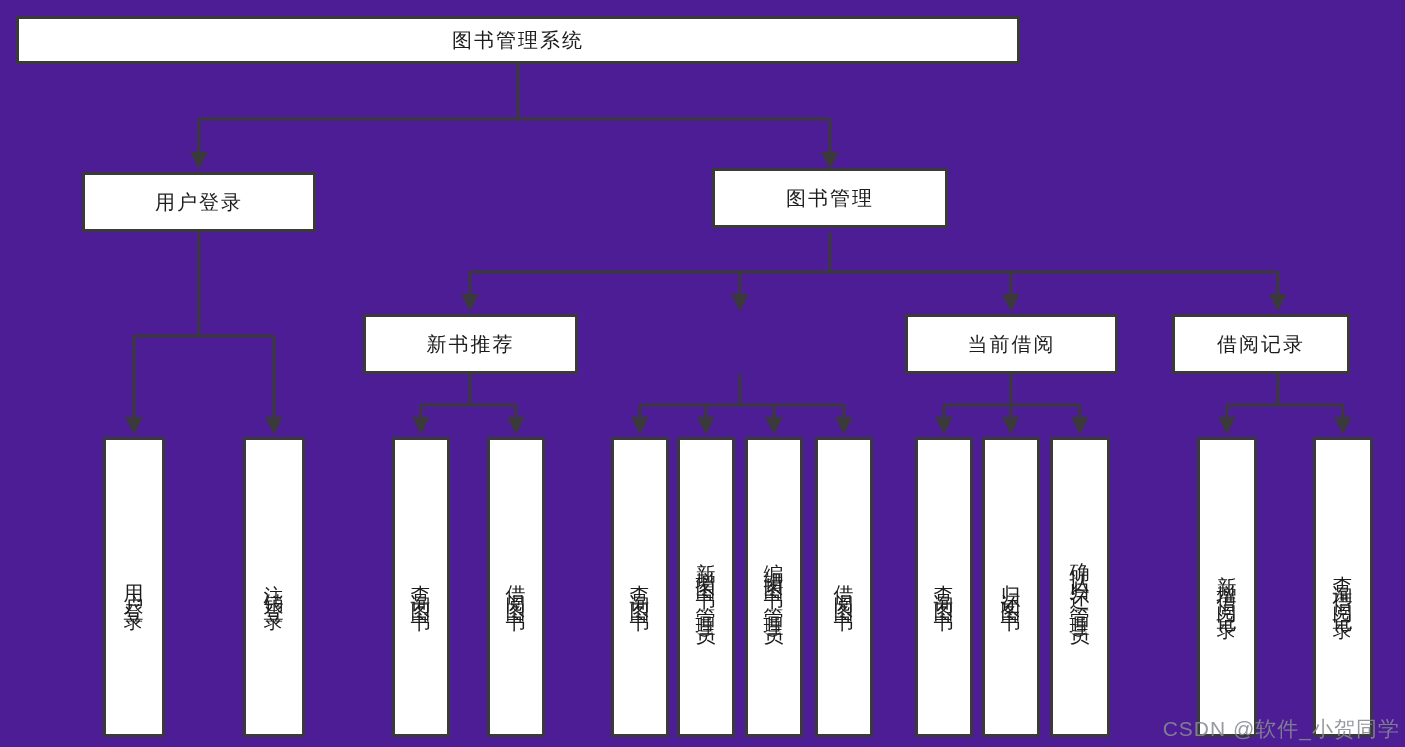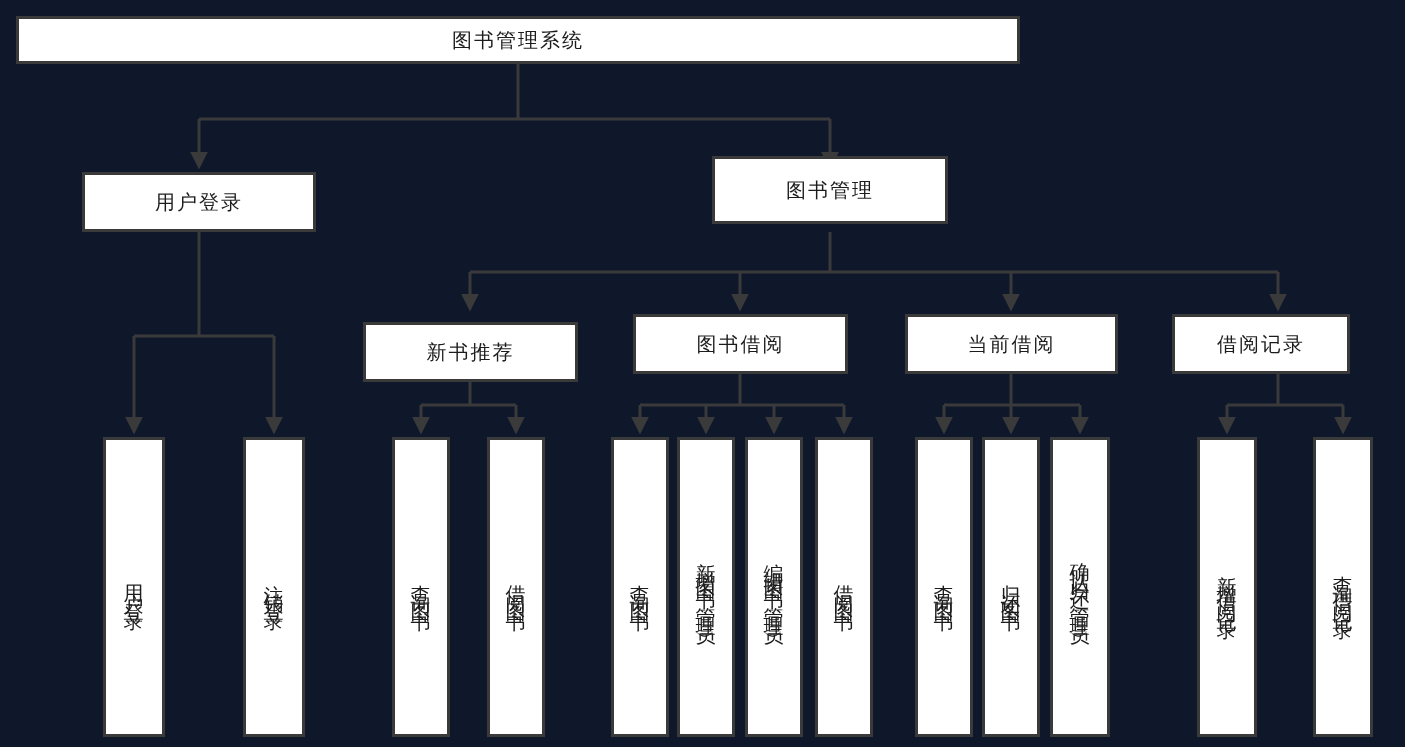--- a/index.html
+++ b/index.html
@@ -1,17 +1,17 @@
 <!DOCTYPE html>
 <html><head>
 <meta charset="utf-8">
 <style>
   html,body{margin:0;padding:0;background:#ffffff;}
   .canvas{
-    position:relative;width:1405px;height:747px;background:#0f172a;
+    position:relative;width:1405px;height:747px;background:#4c1d95;
     font-family:"Liberation Sans",sans-serif;color:#1c1c1c;overflow:hidden;
   }
   svg.connectors{position:absolute;left:0;top:0;z-index:0;}
   .node{
     position:absolute;box-sizing:border-box;border:3px solid #3a3a3a;background:#ffffff;
     display:flex;align-items:center;justify-content:center;
     font-size:20px;letter-spacing:2px;z-index:1;
   }
   .vtext{
     writing-mode:vertical-rl;text-orientation:mixed;
@@ -68,24 +68,23 @@
       <line x1="1080" y1="405" x2="1080" y2="431" marker-end="url(#arw)"></line>
 
       <line x1="1227" y1="405" x2="1227" y2="431" marker-end="url(#arw)"></line>
       <line x1="1343" y1="405" x2="1343" y2="431" marker-end="url(#arw)"></line>
     </g>
   </svg>
 
   <div class="node" style="left:16px;top:16px;width:1004px;height:48px;">图书管理系统</div>
 
   <div class="node" style="left:82px;top:172px;width:234px;height:60px;">用户登录</div>
-  <div class="node" style="left:712px;top:156px;width:236px;height:68px;">图书管理</div>
+  <div class="node" style="left:712px;top:168px;width:236px;height:60px;">图书管理</div>
 
-  <div class="node" style="left:363px;top:314px;width:215px;height:60px;margin-top:8px;">新书推荐</div>
-  <div class="node" style="left:633px;top:314px;width:215px;height:60px;">图书借阅</div>
+  <div class="node" style="left:363px;top:314px;width:215px;height:60px;">新书推荐</div>
   <div class="node" style="left:905px;top:314px;width:213px;height:60px;text-align:right;">当前借阅</div>
   <div class="node" style="left:1172px;top:314px;width:178px;height:60px;">借阅记录</div>
 
   <div class="node" style="left:103px;top:437px;width:62px;height:300px;">
     <span class="vtext">用户登录</span>
   </div>
   <div class="node" style="left:243px;top:437px;width:62px;height:300px;">
     <span class="vtext">注销登录</span>
   </div>
 
@@ -119,14 +118,15 @@
     <span class="vtext">确认归还（管理员）</span>
   </div>
 
   <div class="node" style="left:1197px;top:437px;width:60px;height:300px;">
     <span class="vtext">新增借阅记录</span>
   </div>
   <div class="node" style="left:1313px;top:437px;width:60px;height:300px;">
     <span class="vtext">查询借阅记录</span>
   </div>
 
+  <div class="watermark">CSDN @软件_小贺同学</div>
 
 </div>
 
 </body></html>

